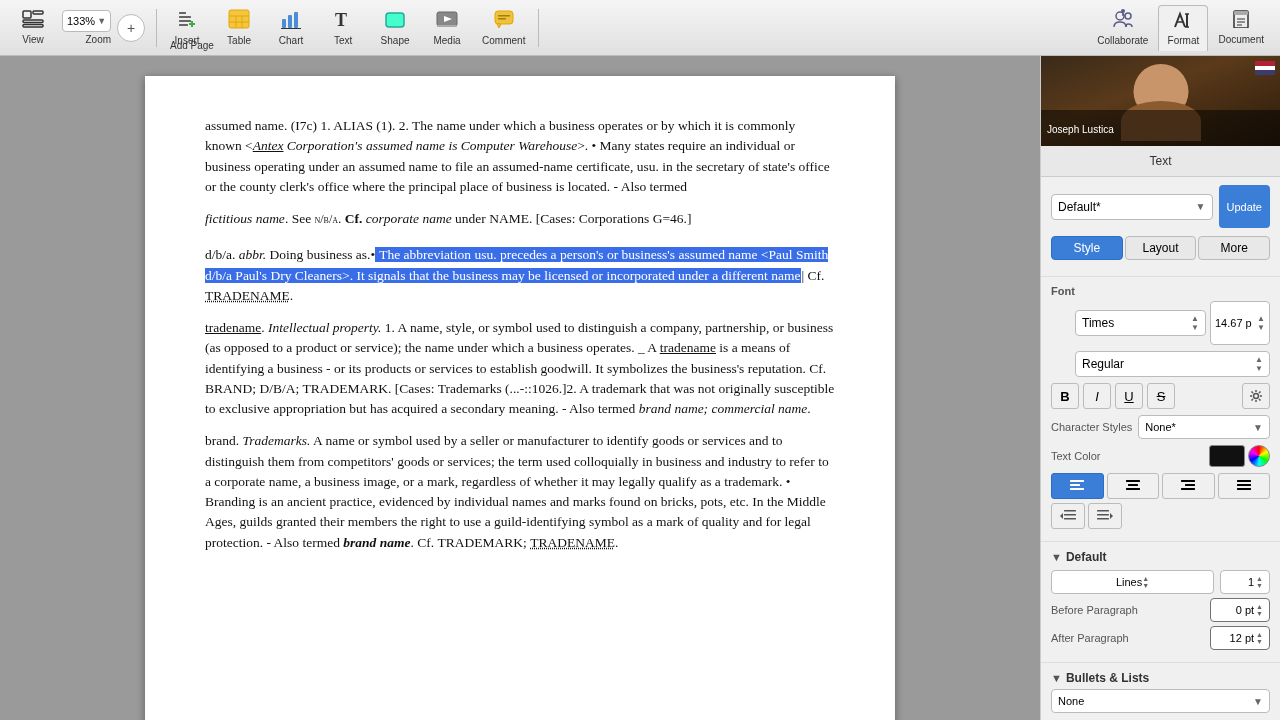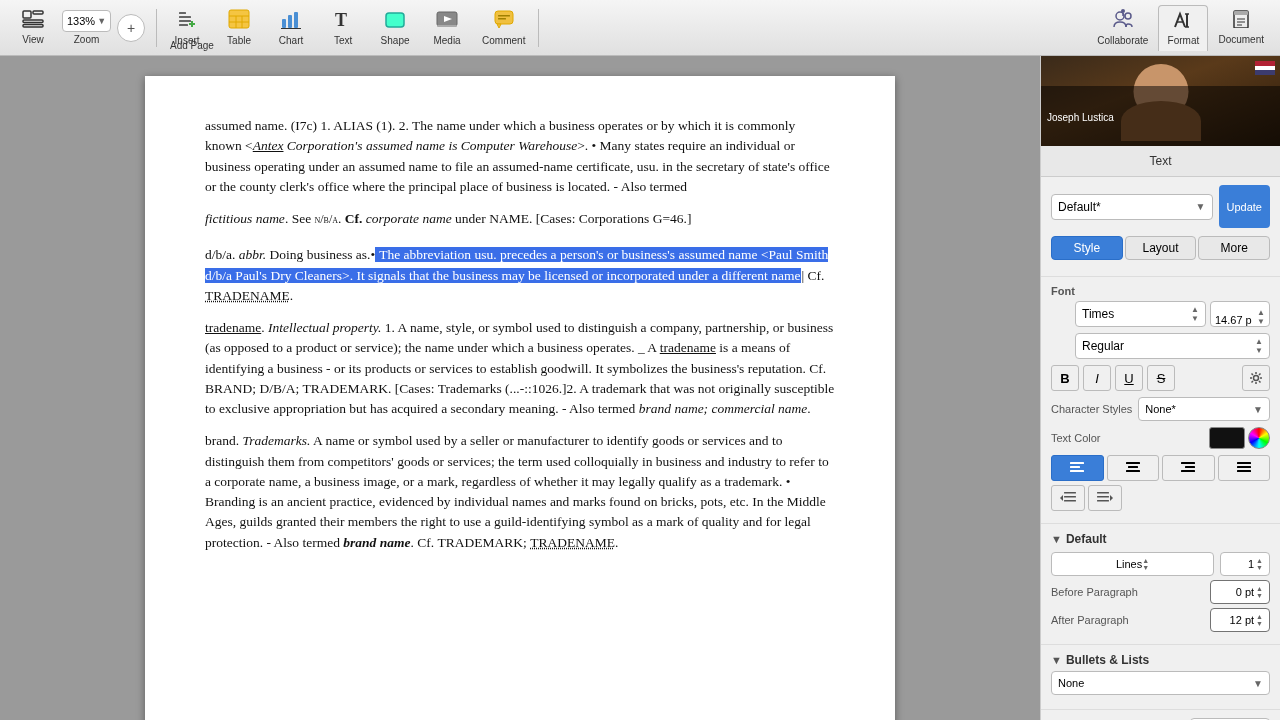--- a/index.html
+++ b/index.html
@@ -122,25 +122,25 @@
       background: white;
       padding: 3px 6px;
       font-size: 12px;
       height: 26px;
       display: flex;
       align-items: center;
       justify-content: space-between;
     }
     .font-size-ctrl {
       display: flex;
-      align-items: flex-end;
-      border: 1px solid #bbb;
-      border-radius: 4px;
-      background: white;
-      height: 26px;
+      align-items: center;
+      border: 1px solid #bbb;
+      border-radius: 4px;
+      background: white;
+      height: 44px;
       padding: 0 4px;
       font-size: 12px;
       width: 60px;
     }
 
     .style-row {
       display: flex;
       align-items: center;
       gap: 4px;
       margin-bottom: 6px;
@@ -436,21 +436,21 @@
           <svg width="22" height="18" viewBox="0 0 22 18">
             <rect x="1" y="1" width="8" height="7" fill="none" stroke="#333" stroke-width="1.5" rx="1"></rect>
             <rect x="11" y="1" width="10" height="3" fill="none" stroke="#333" stroke-width="1.5" rx="1"></rect>
             <rect x="1" y="10" width="20" height="2.5" fill="none" stroke="#333" stroke-width="1.5" rx="1"></rect>
             <rect x="1" y="14.5" width="20" height="2.5" fill="none" stroke="#333" stroke-width="1.5" rx="1"></rect>
           </svg>
         </div>
         <div class="tb-label">View</div>
       </div>
 
-      <div style="display:flex; flex-direction:column; align-items:center;">
+      <div style="display:flex; flex-direction:column; align-items:flex-end;">
         <div class="view-select-box">
           <span style="font-size:11px;">133%</span>
           <span style="font-size:9px; color:#666;">▼</span>
         </div>
         <div style="font-size:10px; color:#333; margin-top:2px;">Zoom</div>
       </div>
 
       <div style="display:flex; align-items:center; justify-content:center; width:28px; height:28px; border:1px solid #bbb; border-radius:50%; background:white; cursor:pointer; margin-left:2px;">
         <span style="font-size:14px; color:#555;">+</span>
       </div>
@@ -615,21 +615,21 @@
 
     <div class="right-panel-container">
 
       <div style="width:100%; height:90px; background:#1e1e3a; position:relative; flex-shrink:0;">
         <div style="width:100%; height:100%; position:relative; overflow:hidden;">
 
           <div style="position:absolute; top:0; left:0; right:0; bottom:0; background:linear-gradient(160deg, #3a2a1a 0%, #5a3a1a 40%, #2a1a0a 100%);"></div>
           <div style="position:absolute; top:8px; left:50%; transform:translateX(-50%); width:55px; height:55px; background:#c8956a; border-radius:50%;"></div>
           <div style="position:absolute; top:45px; left:50%; transform:translateX(-50%); width:80px; height:40px; background:#8a5a30; border-radius:50% 50% 0 0;"></div>
 
-          <div style="position:absolute; bottom:0; left:0; right:0; background:rgba(0,0,0,0.5); padding:21px 6px;">
+          <div style="position:absolute; bottom:0; left:0; right:0; background:rgba(0,0,0,0.5); padding:9px 6px;">
             <span style="color:white; font-size:10px;">Joseph Lustica</span>
           </div>
 
           <div style="position:absolute; top:5px; right:5px; display:flex; gap:2px;">
             <div style="width:20px; height:14px; background:linear-gradient(to bottom, #b22234 0%, #b22234 33%, white 33%, white 66%, #3c3b6e 66%);"></div>
           </div>
         </div>
       </div>
 
       <div class="text-panel-header">Text</div>

